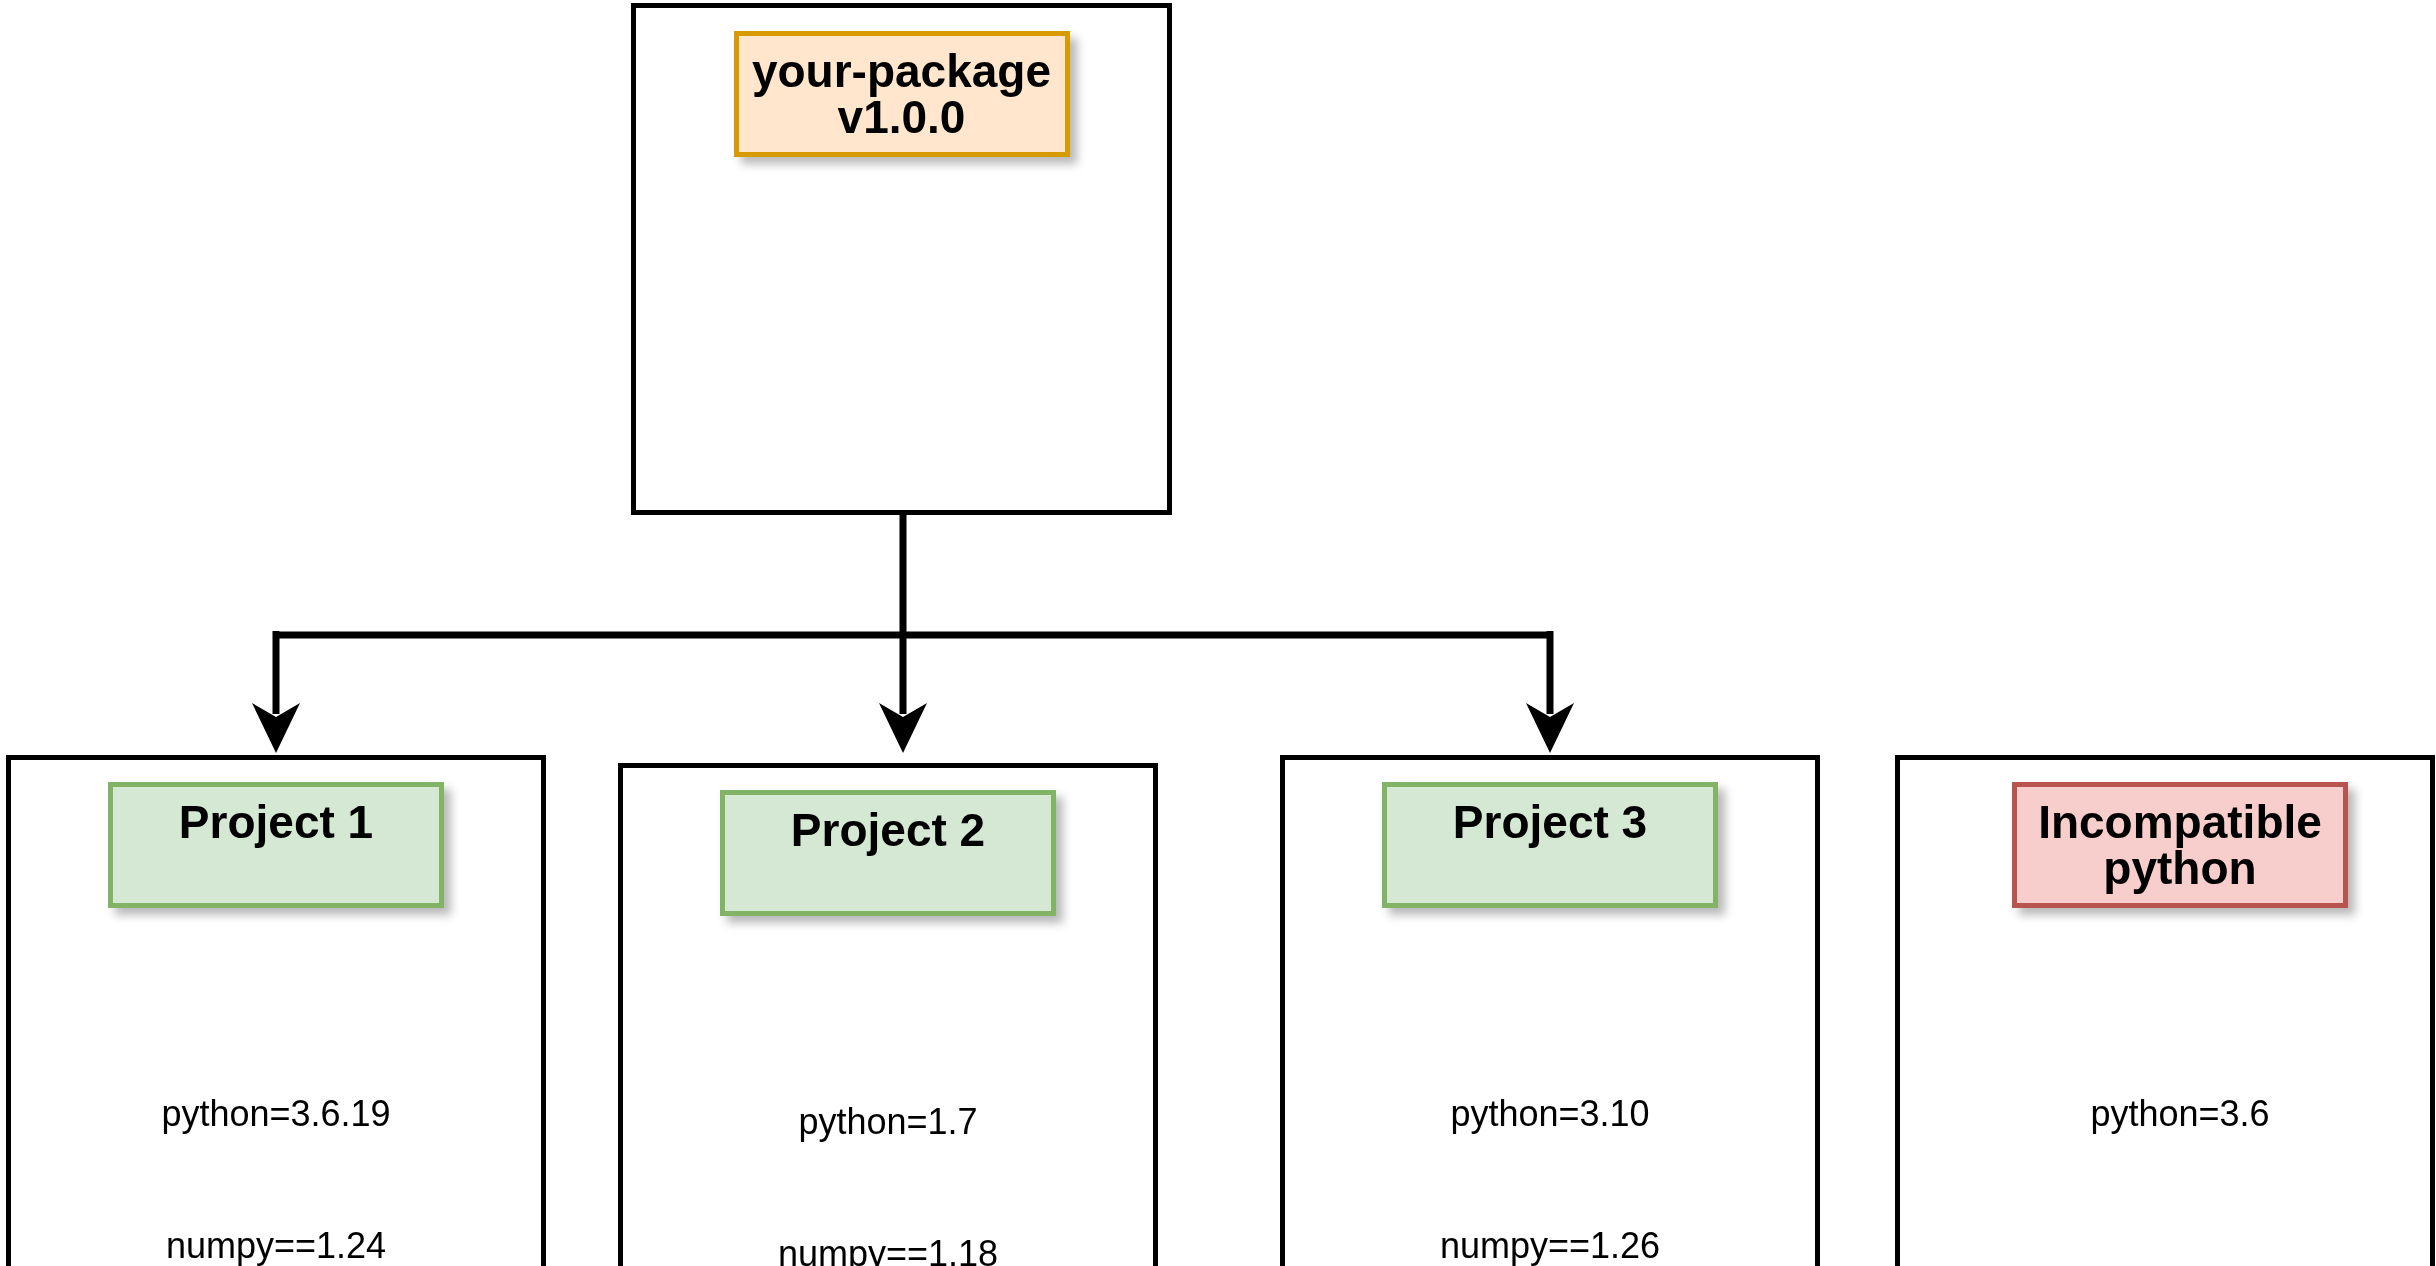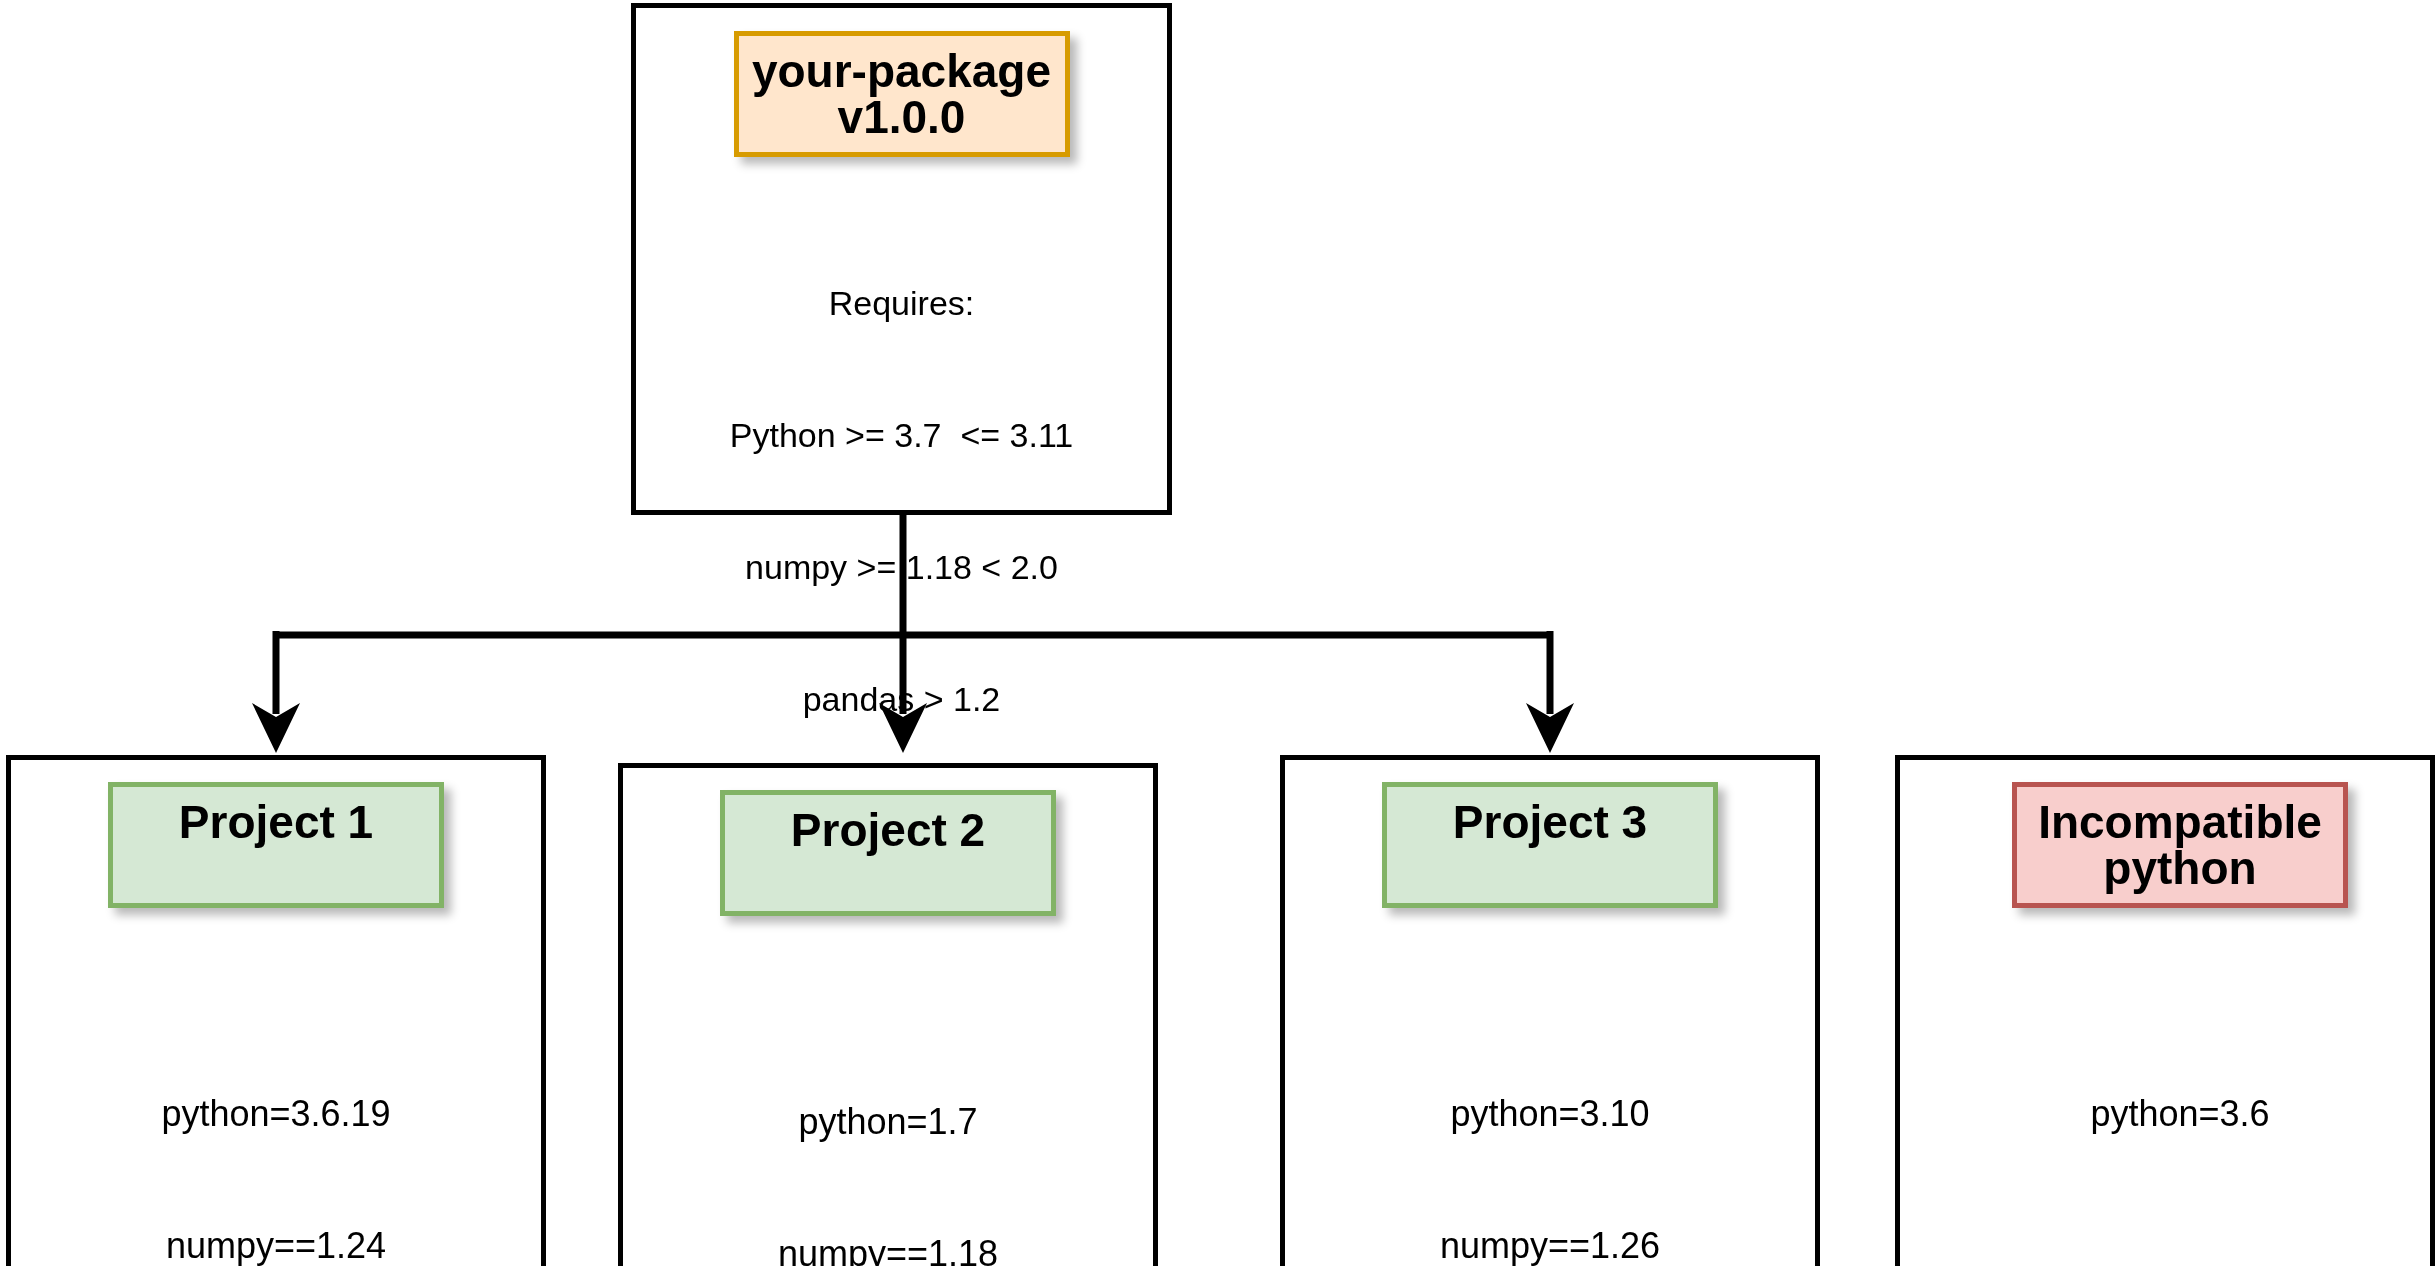--- a/index.html
+++ b/index.html
@@ -118,26 +118,20 @@
     <polygon class="arrowhead" points="252,703 276,717 300,703 276,753"></polygon>
     <polygon class="arrowhead" points="879,703 903,717 927,703 903,753"></polygon>
     <polygon class="arrowhead" points="1526,703 1550,717 1574,703 1550,753"></polygon>
   </svg>
 
   <div class="node node-package">
     <div class="badge badge-package">
       <div class="badge-line">your-package</div>
       <div class="badge-line">v1.0.0</div>
     </div>
-    <div class="body-text">
-      <div>Requires:</div>
-      <div>Python &gt;= 3.7  &lt;= 3.11</div>
-      <div>numpy &gt;= 1.18 &lt; 2.0</div>
-      <div>pandas &gt; 1.2</div>
-    </div>
   </div>
 
   <div class="node node-project node-project-1">
     <div class="badge badge-project">
       <div class="badge-line">Project 1</div>
       <div class="badge-line"></div>
     </div>
     <div class="body-text">
       <div>python=3.6.19</div>
       <div>numpy==1.24</div>

